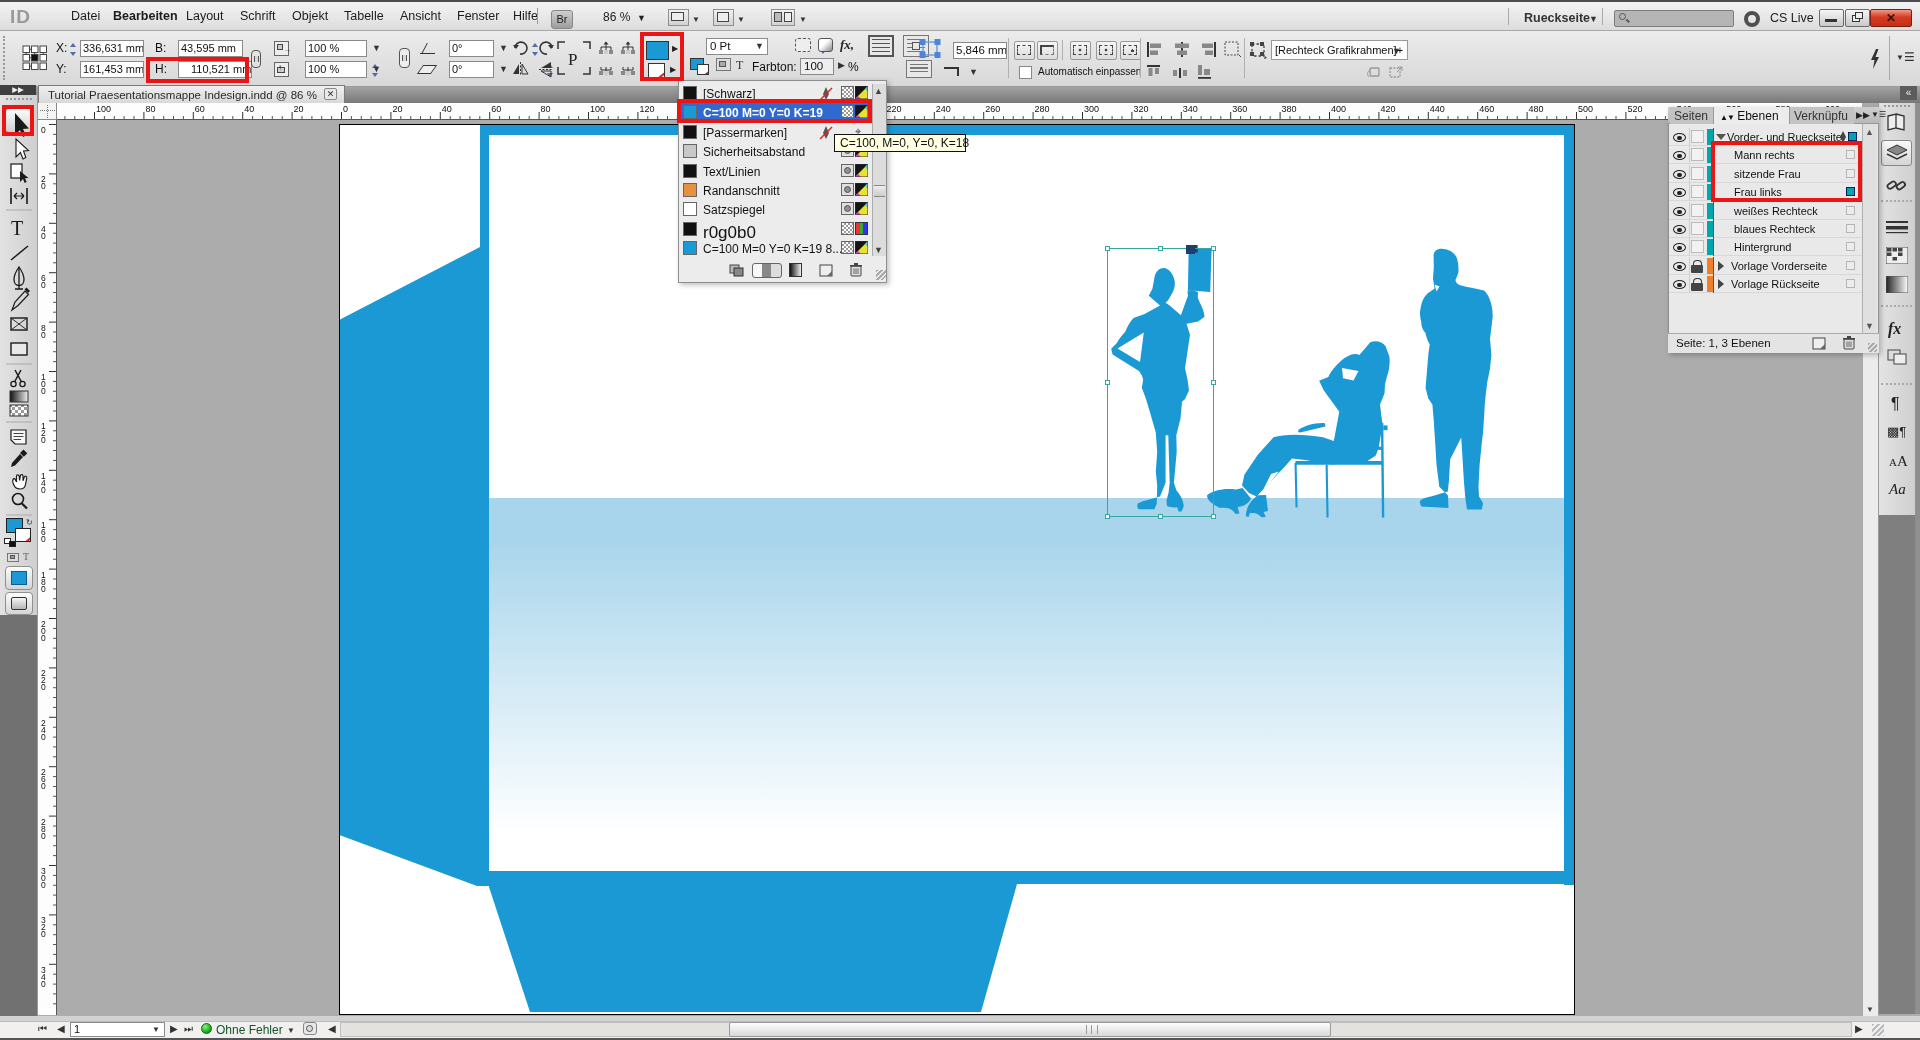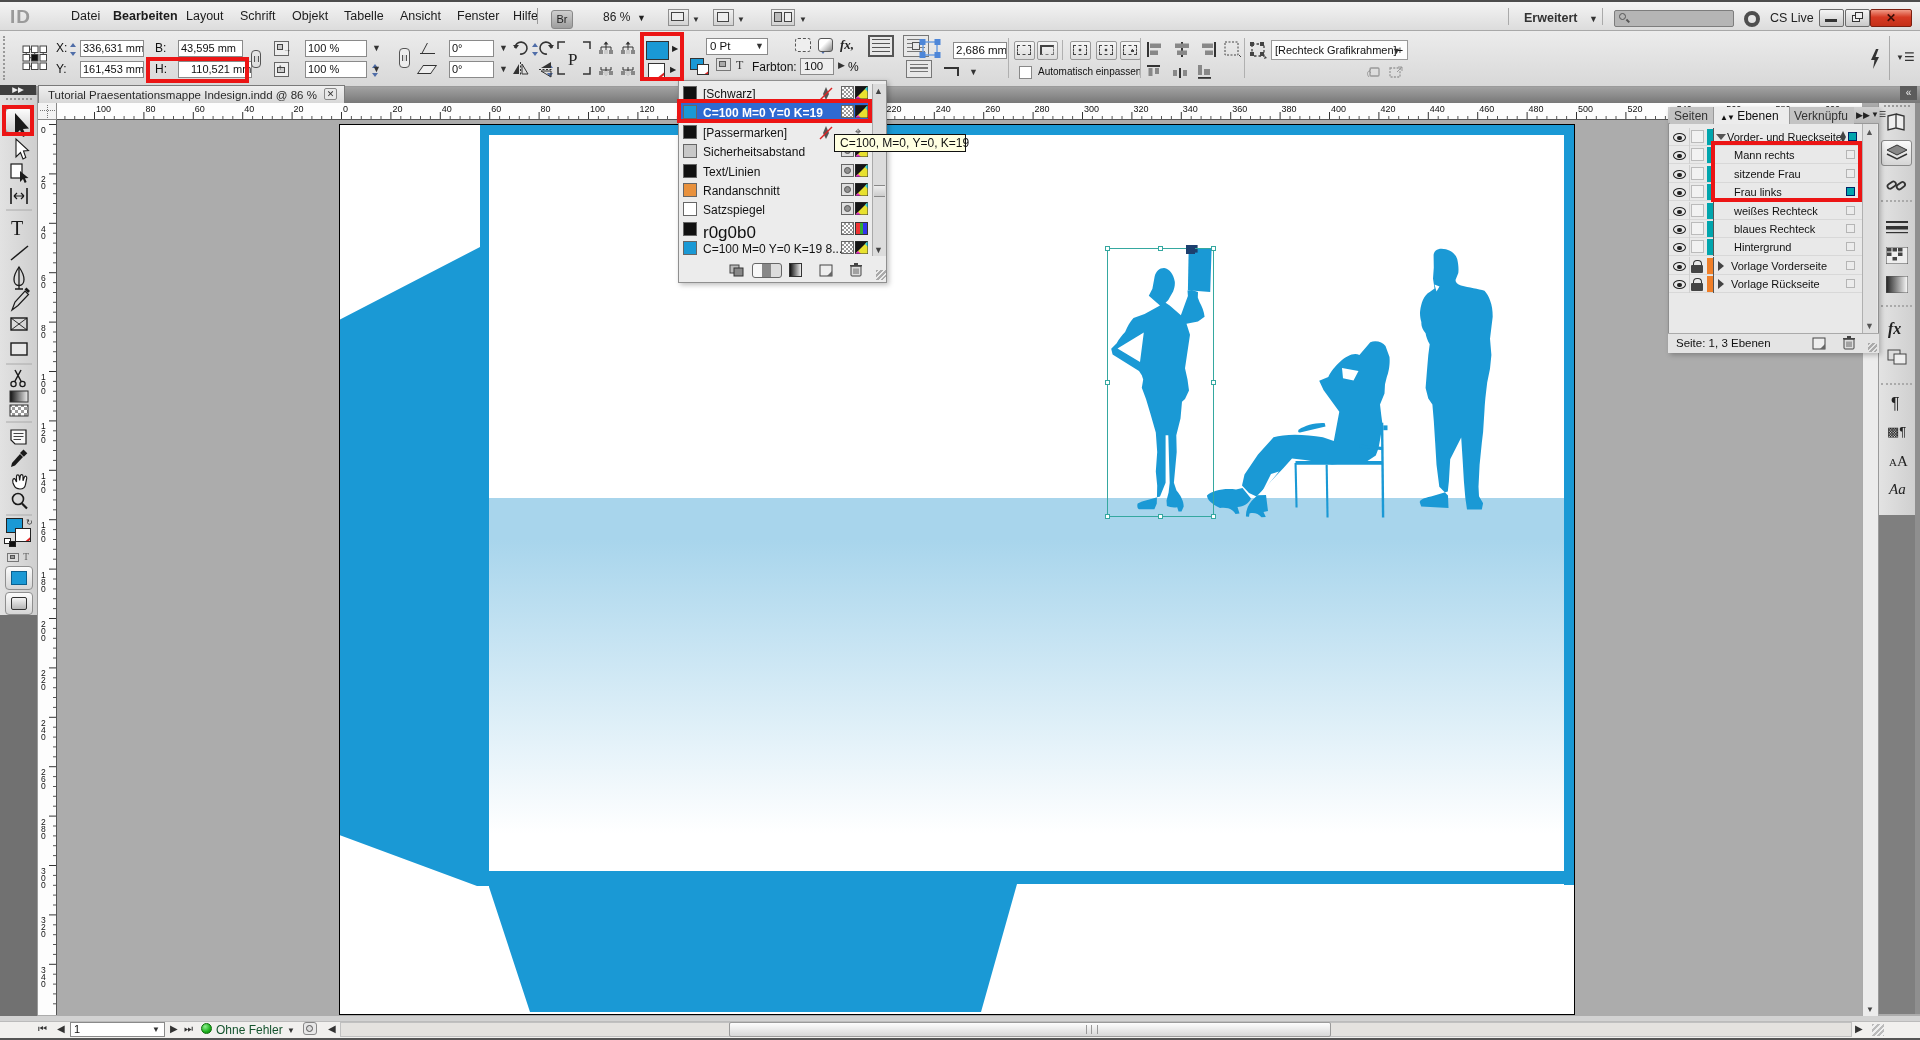--- a/index.html
+++ b/index.html
@@ -36,21 +36,21 @@
 <div class="abs" style="left:671px;top:12px;width:13px;height:9px;border:1px solid #444;background:#eee;"></div>
 <div class="abs" style="left:692px;top:15px;font-size:8px;color:#333;">▼</div>
 <div class="abs" style="left:713px;top:9px;width:21px;height:17px;border:1px solid #8f8f8f;background:linear-gradient(#f2f2f2,#d2d2d2);"></div>
 <div class="abs" style="left:717px;top:12px;width:12px;height:10px;border:1px solid #444;background:#eee;"></div>
 <div class="abs" style="left:737px;top:15px;font-size:8px;color:#333;">▼</div>
 <div class="abs" style="left:771px;top:9px;width:24px;height:17px;border:1px solid #8f8f8f;background:linear-gradient(#f2f2f2,#d2d2d2);"></div>
 <div class="abs" style="left:774px;top:12px;width:8px;height:10px;border:1px solid #444;background:#bbb;"></div>
 <div class="abs" style="left:784px;top:12px;width:8px;height:10px;border:1px solid #444;background:#eee;"></div>
 <div class="abs" style="left:799px;top:15px;font-size:8px;color:#333;">▼</div>
 <div class="abs" style="left:1508px;top:8px;width:1px;height:17px;background:#aaa;"></div>
-<div class="abs" style="left:1524px;top:11px;font-size:12.5px;font-weight:bold;color:#333;">Erweitert</div>
+<div class="abs" style="left:1524px;top:11px;font-size:12.5px;font-weight:bold;color:#333;">Rueckseite</div>
 <div class="abs" style="left:1589px;top:14px;font-size:9px;color:#333;">▼</div>
 <div class="abs" style="left:1602px;top:8px;width:1px;height:17px;background:#aaa;"></div>
 <div class="abs" style="left:1614px;top:10px;width:120px;height:17px;background:#b5b5b5;border:1px solid #7d7d7d;border-radius:2px;"></div>
 <div class="abs" style="left:1619px;top:13px;width:7px;height:7px;border:1.5px solid #555;border-radius:50%;"></div>
 <div class="abs" style="left:1626px;top:20px;width:4px;height:1.5px;background:#555;transform:rotate(45deg);"></div>
 <div class="abs" style="left:1744px;top:11px;width:16px;height:16px;border:4.5px solid #4e4e4e;border-radius:50%;"></div>
 <div class="abs" style="left:1770px;top:11px;font-size:12.5px;color:#222;">CS Live</div>
 <div class="abs" style="left:1819px;top:9px;width:25px;height:18px;background:linear-gradient(#f5f5f5,#c9c9c9);border:1px solid #6b6b6b;border-radius:2px;"></div>
 <div class="abs" style="left:1825px;top:19px;width:12px;height:3px;background:#333;"></div>
 <div class="abs" style="left:1845px;top:9px;width:25px;height:18px;background:linear-gradient(#f5f5f5,#c9c9c9);border:1px solid #6b6b6b;border-radius:2px;"></div>
@@ -175,21 +175,21 @@
 <svg class="abs" style="left:919px;top:39px;" width="22" height="20">
     <rect x="4" y="3" width="14" height="13" fill="none" stroke="#6d9ee0" stroke-width="1.5"></rect>
     <g fill="#4d86d8">
       <rect x="0.5" y="0" width="6" height="6"></rect>
       <rect x="15.5" y="0" width="6" height="6"></rect>
       <rect x="0.5" y="13" width="6" height="6"></rect>
       <rect x="15.5" y="13" width="6" height="6"></rect>
     </g>
   </svg>
 <div class="abs spin" style="left:941px;top:42px;"></div>
-<div class="abs fld" style="left:953px;top:42px;width:54px;font-size:11.5px;padding:0 2px;">2,686 mm</div>
+<div class="abs fld" style="left:953px;top:42px;width:54px;font-size:11.5px;padding:0 2px;">5,846 mm</div>
 <div class="abs" style="left:944px;top:67px;width:15px;height:9px;border-top:2.5px solid #333;border-right:2.5px solid #333;"></div>
 <div class="abs" style="left:969px;top:67px;font-size:9px;color:#333;">▼</div>
 <div class="abs" style="left:1008px;top:38px;width:1px;height:40px;background:#b0b0b0;"></div>
 <div class="abs" style="left:1014px;top:41px;width:21px;height:19px;background:linear-gradient(#f6f6f6,#dcdcdc);border:1px solid #999;border-radius:2px;"></div><div class="abs" style="left:1017px;top:45px;width:14px;height:10px;border:1.2px dashed #444;"></div>
 <div class="abs" style="left:1037px;top:41px;width:21px;height:19px;background:linear-gradient(#f6f6f6,#dcdcdc);border:1px solid #999;border-radius:2px;"></div><div class="abs" style="left:1040px;top:45px;width:14px;height:10px;border:2px solid #444;border-right:1.2px dashed #777;border-bottom:1.2px dashed #777;"></div>
 <div class="abs" style="left:1062px;top:40px;width:1px;height:20px;background:#b0b0b0;"></div>
 <div class="abs" style="left:1070px;top:41px;width:21px;height:19px;background:linear-gradient(#f6f6f6,#dcdcdc);border:1px solid #999;border-radius:2px;"></div><div class="abs" style="left:1073px;top:45px;width:14px;height:10px;border:1.2px dashed #444;background:radial-gradient(circle,#444 1.5px,transparent 1.6px);"></div>
 <div class="abs" style="left:1096px;top:41px;width:21px;height:19px;background:linear-gradient(#f6f6f6,#dcdcdc);border:1px solid #999;border-radius:2px;"></div><div class="abs" style="left:1099px;top:45px;width:14px;height:10px;border:1.2px dashed #444;background:radial-gradient(circle,#444 1.5px,transparent 1.6px);"></div>
 <div class="abs" style="left:1120px;top:41px;width:21px;height:19px;background:linear-gradient(#f6f6f6,#dcdcdc);border:1px solid #999;border-radius:2px;"></div><div class="abs" style="left:1123px;top:45px;width:14px;height:10px;border:1.2px dashed #444;background:radial-gradient(circle at 70% 60%,#444 1.5px,transparent 1.6px);"></div>
 <div class="abs" style="left:1019px;top:66px;width:13px;height:13px;border:1px solid #888;background:#fff;"></div>
@@ -967,21 +967,21 @@
       <rect x="1" y="2" width="12" height="11" fill="#eee" stroke="#444"></rect>
       <path d="M8,13 L13,8 L13,13 Z" fill="#666"></path>
     </svg></div>
 <div class="abs" style="left:849px;top:262px;z-index:52;"><svg width="14" height="16">
       <rect x="2" y="4" width="10" height="10" rx="1" fill="#ddd" stroke="#444"></rect>
       <rect x="1" y="3" width="12" height="1.6" fill="#444"></rect>
       <rect x="5" y="1" width="4" height="2" fill="#444"></rect>
       <path d="M5,6.5 L5,12 M7,6.5 L7,12 M9,6.5 L9,12" stroke="#666"></path>
     </svg></div>
 <div class="abs" style="left:876px;top:270px;width:10px;height:10px;z-index:52;background:repeating-linear-gradient(135deg,#aaa 0 1.5px,transparent 1.5px 3.5px);"></div>
-<div class="abs" style="left:834px;top:134px;width:132px;height:18px;background:#ffffe1;border:1px solid #111;z-index:55;font-size:12px;color:#111;line-height:16px;padding-left:5px;white-space:nowrap;">C=100, M=0, Y=0, K=19</div>
+<div class="abs" style="left:834px;top:134px;width:132px;height:18px;background:#ffffe1;border:1px solid #111;z-index:55;font-size:12px;color:#111;line-height:16px;padding-left:5px;white-space:nowrap;">C=100, M=0, Y=0, K=18</div>
 <div class="abs" style="left:1668px;top:107px;width:211px;height:246px;background:#e9e9e9;border:1px solid #8f8f8f;box-shadow:2px 2px 5px rgba(0,0,0,0.25);z-index:40;"></div>
 <div class="abs" style="left:1668px;top:107px;width:211px;height:17px;background:linear-gradient(#cfcfcf,#b8b8b8);border-bottom:1px solid #999;z-index:41;"></div>
 <div class="abs" style="left:1670px;top:107px;width:44px;height:17px;background:#c3c3c3;border-right:1px solid #999;z-index:42;font-size:12px;color:#333;padding:2px 0 0 4px;">Seiten</div>
 <div class="abs" style="left:1714px;top:107px;width:76px;height:17px;background:#ececec;border-right:1px solid #999;z-index:43;font-size:12px;color:#111;padding:2px 0 0 6px;"><span style="font-size:8px;letter-spacing:-1px;">▲▼</span> Ebenen</div>
 <div class="abs" style="left:1790px;top:107px;width:64px;height:17px;background:#c3c3c3;z-index:42;font-size:12px;color:#333;padding:2px 0 0 4px;">Verknüpfu</div>
 <div class="abs" style="left:1856px;top:110px;font-size:9px;color:#222;z-index:43;">▶▶</div>
 <div class="abs" style="left:1871px;top:110px;font-size:8px;color:#222;z-index:43;">▼☰</div>
 <div class="abs" style="left:1669px;top:128px;width:193px;height:18px;border-bottom:1px solid #d8d8d8;z-index:41;"></div>
 <div class="abs eye" style="left:1673px;top:133px;z-index:42;"></div>
 <div class="abs" style="left:1689px;top:128px;width:1px;height:18px;background:#cfcfcf;z-index:42;"></div>

